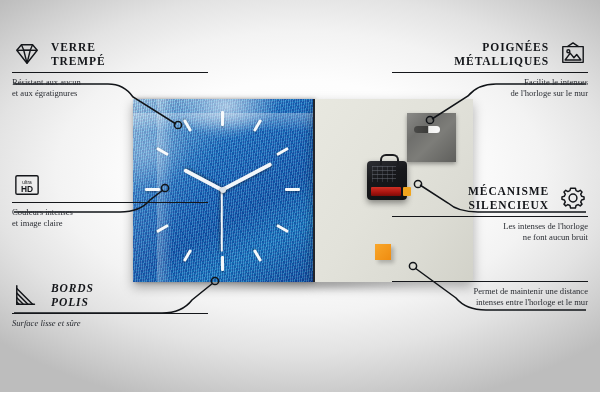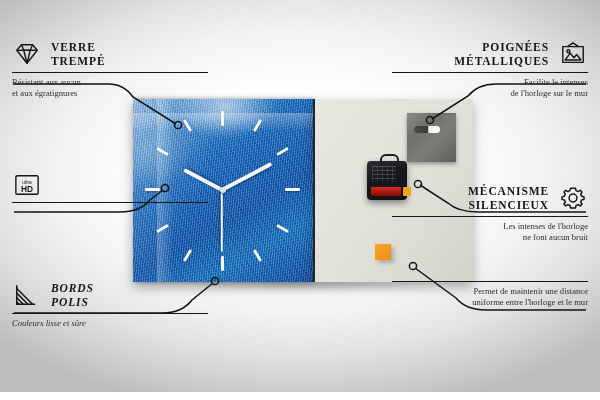--- a/index.html
+++ b/index.html
@@ -244,41 +244,43 @@
     <div class="head">
       <span class="icon">
         <svg viewBox="0 0 32 28" width="30" height="26">
           <rect x="4" y="4" width="24" height="20" rx="1.5" fill="none" stroke="#14161a" stroke-width="1.5"></rect>
           <text x="16" y="12.5" font-family="Liberation Sans, sans-serif" font-size="5.2" text-anchor="middle" fill="#14161a">ultra</text>
           <text x="16" y="21" font-family="Liberation Sans, sans-serif" font-size="9" font-weight="bold" text-anchor="middle" fill="#14161a">HD</text>
         </svg>
       </span>
     </div>
     <div class="rule"></div>
+    <div class="sub">Couleurs intenses
+et image claire</div>
   </div>
 
   <div class="callout left" id="c3">
     <div class="head">
       <span class="icon">
         <svg viewBox="0 0 32 28" width="30" height="26">
           <g stroke="#14161a" stroke-width="1.6" stroke-linecap="round">
             <path d="M5,4 L5,24"></path>
             <path d="M5,7 L22,24"></path>
               <path d="M5,12 L17,24"></path>
             <path d="M5,17 L12,24"></path>
               <path d="M5,21.5 L7.5,24"></path>
             <path d="M5,24 L24,24"></path>
           </g>
         </svg>
       </span>
       <span class="title">BORDS
 POLIS</span>
     </div>
     <div class="rule"></div>
-    <div class="sub">Couleurs lisse et sûre</div>
+    <div class="sub">Surface lisse et sûre</div>
   </div>
 
   <div class="callout right" id="c4">
     <div class="head">
       <span class="icon">
         <svg viewBox="0 0 32 28" width="30" height="26">
           <g fill="none" stroke="#14161a" stroke-width="1.5" stroke-linejoin="round">
             <path d="M10,6 L16,2 L22,6"></path>
             <rect x="5" y="6" width="22" height="17"></rect>
             <path d="M7.5,20.5 L13,13 L17,18 L20,14.5 L24.5,20.5 Z"></path>
@@ -311,16 +313,16 @@
 SILENCIEUX</span>
     </div>
     <div class="rule"></div>
     <div class="sub">Les intenses de l'horloge
 ne font aucun bruit</div>
   </div>
 
   <div class="callout right" id="c6">
     <div class="rule"></div>
     <div class="sub">Permet de maintenir une distance
-uniforme entre l'horloge et le mur</div>
+intenses entre l'horloge et le mur</div>
   </div>
 
 </div>
 
 </body></html>

